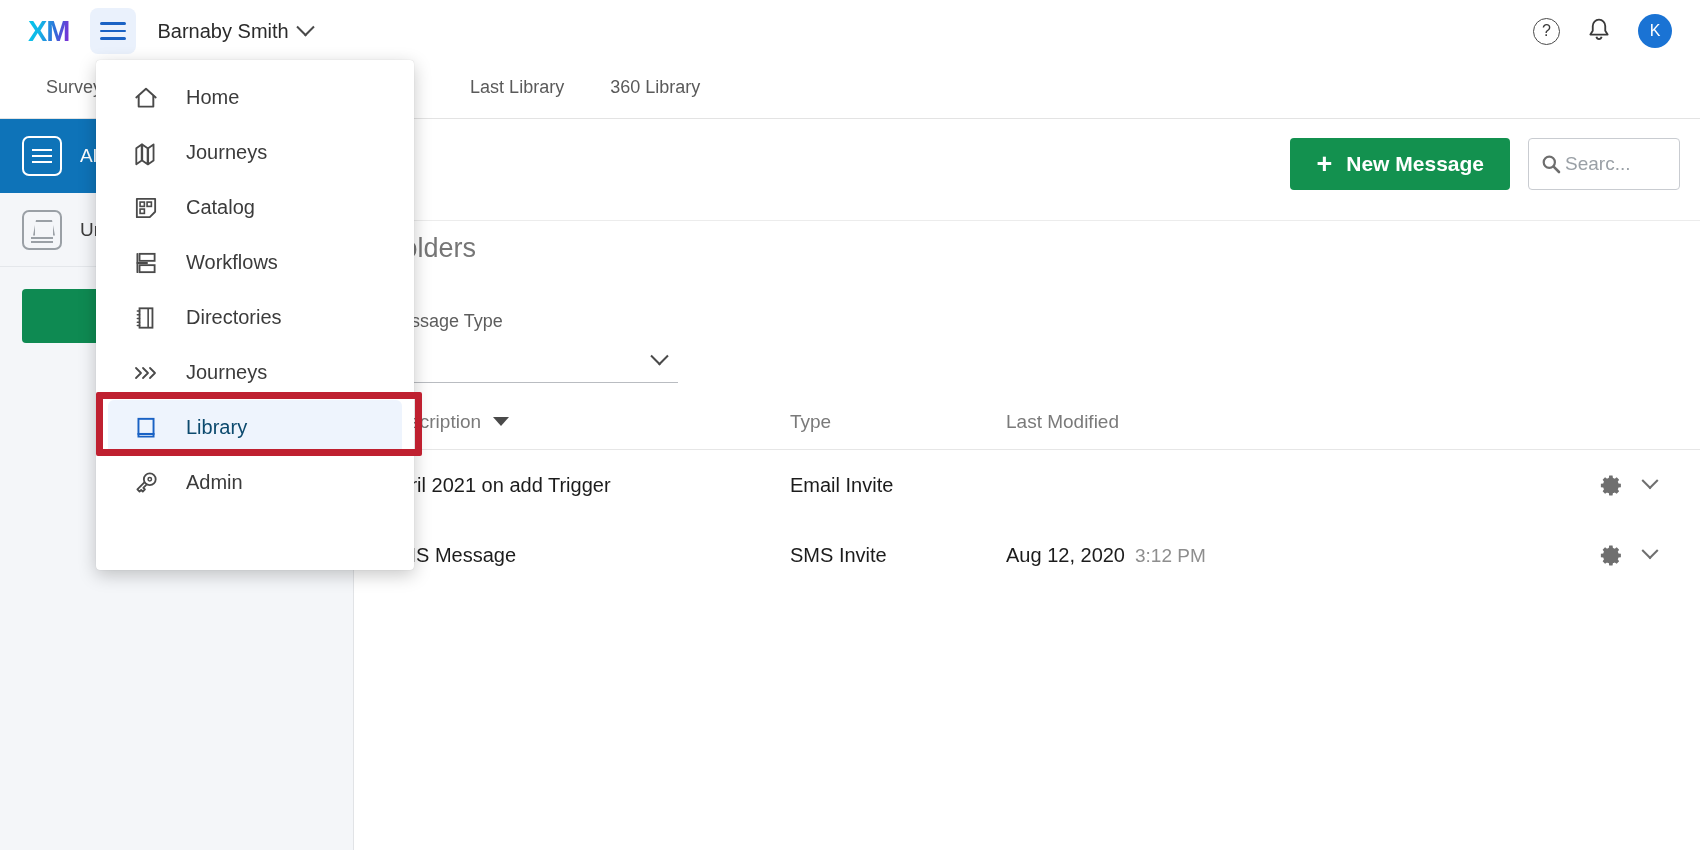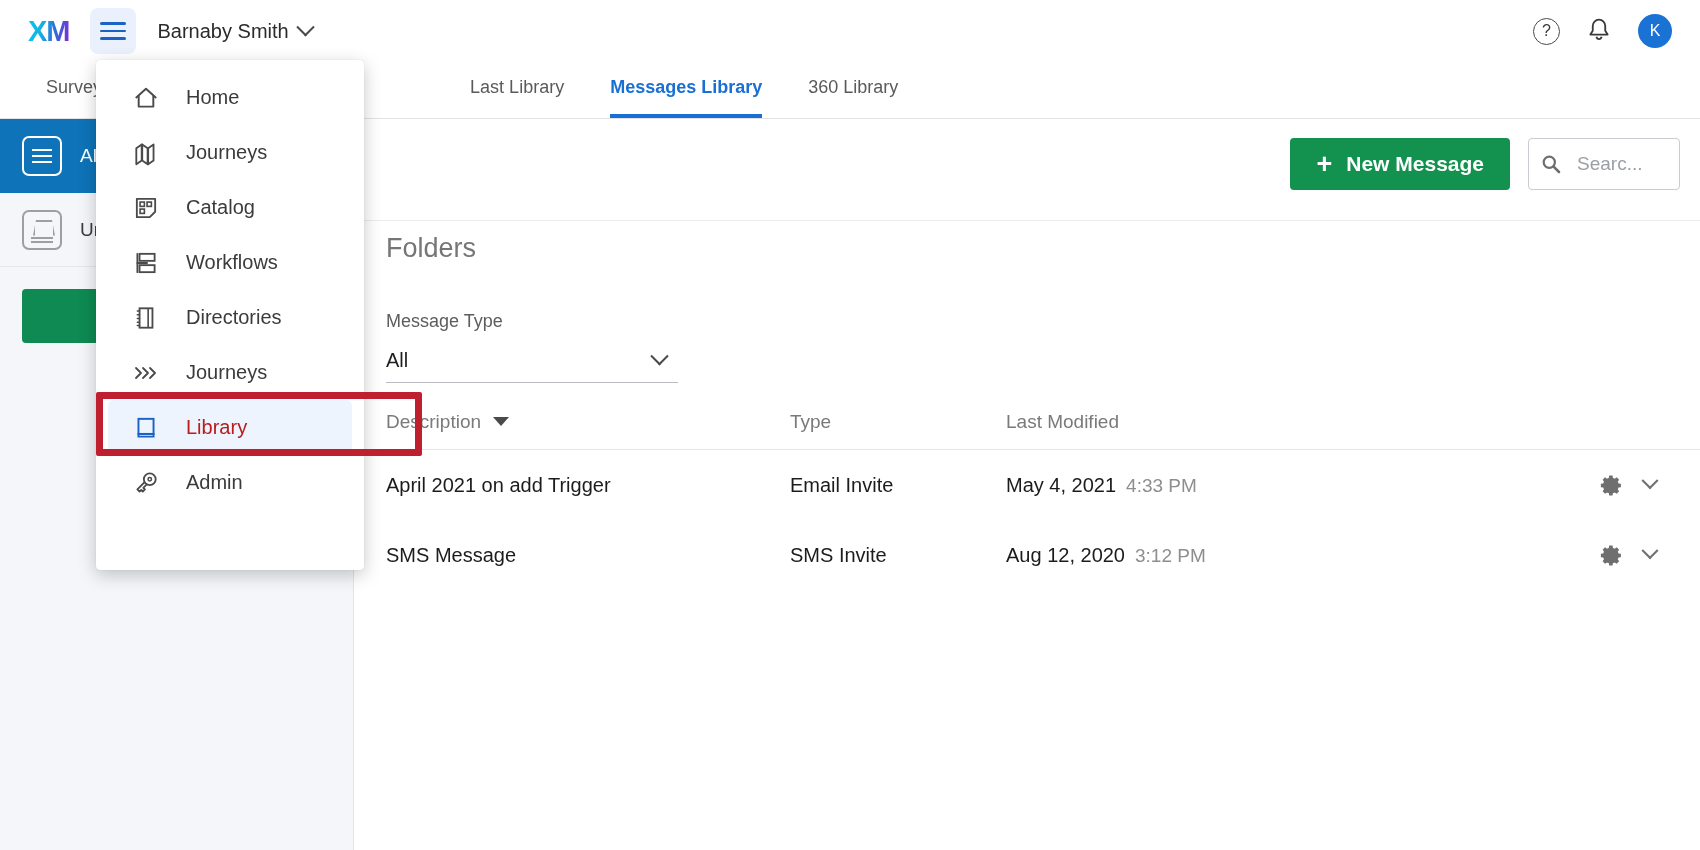--- a/index.html
+++ b/index.html
@@ -120,21 +120,21 @@
   }
   .btn-new {
     height: 52px; background: #13914f; color: #fff;
     border-radius: 4px; display: flex; align-items: center; gap: 14px;
     padding: 0 26px; font-size: 21px; font-weight: bold; cursor: pointer; border: none;
     font-family: "Liberation Sans", sans-serif;
   }
   .plus-glyph { font-size: 27px; font-weight: bold; line-height: 1; }
   .search-box {
     height: 52px; width: 152px; border: 1px solid #c9ccd1; border-radius: 4px;
-    display: flex; align-items: center; padding: 0 12px; gap: 16px; cursor: text;
+    display: flex; align-items: center; padding: 0 12px; gap: 4px; cursor: text;
     background: #fff;
   }
   .search-ph { font-size: 19px; color: #9aa0a6; }
 
   .content-head {
     position: absolute; top: 101px; left: 0; width: 1346px; height: 1px; background: #ececec;
   }
   .folders-title {
     position: absolute; top: 114px; left: 32px;
     font-size: 27px; color: #767676;
@@ -183,32 +183,32 @@
   .row-actions { margin-left: auto; margin-right: 44px; display: flex; align-items: center; gap: 20px; }
   .gear { width: 25px; height: 25px; cursor: pointer; }
   .chev-row {
     width: 12px; height: 12px;
     border-right: 2.4px solid #6f6f6f; border-bottom: 2.4px solid #6f6f6f;
     transform: rotate(45deg) translate(-3px,-3px); cursor: pointer;
   }
 
   
   .flyout {
-    position: absolute; top: 60px; left: 96px; width: 268px; height: 510px;
+    position: absolute; top: 60px; left: 96px; width: 318px; height: 510px;
     background: #ffffff; border-radius: 4px;
     box-shadow: 0 5px 18px rgba(0,0,0,0.22), 0 0 1px rgba(0,0,0,0.2);
     z-index: 40; padding-top: 10px;
   }
   .fly-item {
     height: 55px; display: flex; align-items: center; padding-left: 24px;
     cursor: pointer; font-size: 20px; color: #3b3b3b;
     margin: 0 12px; border-radius: 6px;
   }
   .fly-item .fi { width: 34px; margin-right: 20px; display:flex; align-items:center; justify-content:flex-start; flex:none; }
-  .fly-item.active { background: #eef4fd; color: #b91c1c; }
+  .fly-item.active { background: #eef4fd; color: #0c4a6e; }
   .fly-item.active svg { stroke: #1a62c4; }
 
   
   .annot {
     position: absolute; border: 7px solid #bf2030; z-index: 60;
     pointer-events: none; border-radius: 2px;
   }
 </style>
 </head>
 <body>
@@ -232,21 +232,20 @@
         <path d="M9.6 18.4c.3 1.3 1.3 2.1 2.4 2.1s2.1-.8 2.4-2.1" fill="none" stroke="#3a3a3a" stroke-width="1.7"></path>
       </svg>
       <div class="avatar">K</div>
     </div>
   </div>
 
   <div class="tabbar">
     <div class="tab">Survey Library</div>
     <div class="tab" style="visibility:hidden">Graphics Library</div>
     <div class="tab" style="margin-left:130px">Last Library</div>
-    <div class="tab active" style="margin-left:46px">Messages Library</div>
     <div class="tab">360 Library</div>
   </div>
 
   <div class="sidebar">
     <div class="side-item selected">
       <div class="side-icon">
         <i></i>
           <i></i>
           <i></i>
       </div>
@@ -291,23 +290,20 @@
           <span>Description</span>
           <span class="caret-dn"></span>
         </div>
         <div class="th-type">Type</div>
         <div class="th-mod">Last Modified</div>
       </div>
 
       <div class="tbl-row">
         <div class="td-desc">April 2021 on add Trigger</div>
         <div class="td-type">Email Invite</div>
-        <div class="td-mod">
-          <span>May 4, 2021</span><span class="td-time">4:33 PM</span>
-        </div>
         <div class="row-actions">
           <svg class="gear" viewBox="0 0 24 24">
             <path fill="#6f6f6f" d="M12 8.3a3.7 3.7 0 100 7.4 3.7 3.7 0 000-7.4zm0 5.6a1.9 1.9 0 110-3.8 1.9 1.9 0 010 3.8z"></path>
             <path fill="#6f6f6f" d="M21 13.6v-3.2l-2.3-.4a7 7 0 00-.7-1.7l1.3-1.9-2.3-2.3-1.9 1.3a7 7 0 00-1.7-.7L13 2.5h-3.2l-.4 2.2a7 7 0 00-1.7.7L5.8 4.1 3.5 6.4l1.3 1.9a7 7 0 00-.7 1.7l-2.3.4v3.2l2.3.4c.2.6.4 1.2.7 1.7l-1.3 1.9 2.3 2.3 1.9-1.3c.5.3 1.1.5 1.7.7l.4 2.3h3.2l.4-2.3c.6-.2 1.2-.4 1.7-.7l1.9 1.3 2.3-2.3-1.3-1.9c.3-.5.5-1.1.7-1.7l2.3-.4z"></path>
           </svg>
           <span class="chev-row"></span>
         </div>
       </div>
 
       <div class="tbl-row">

